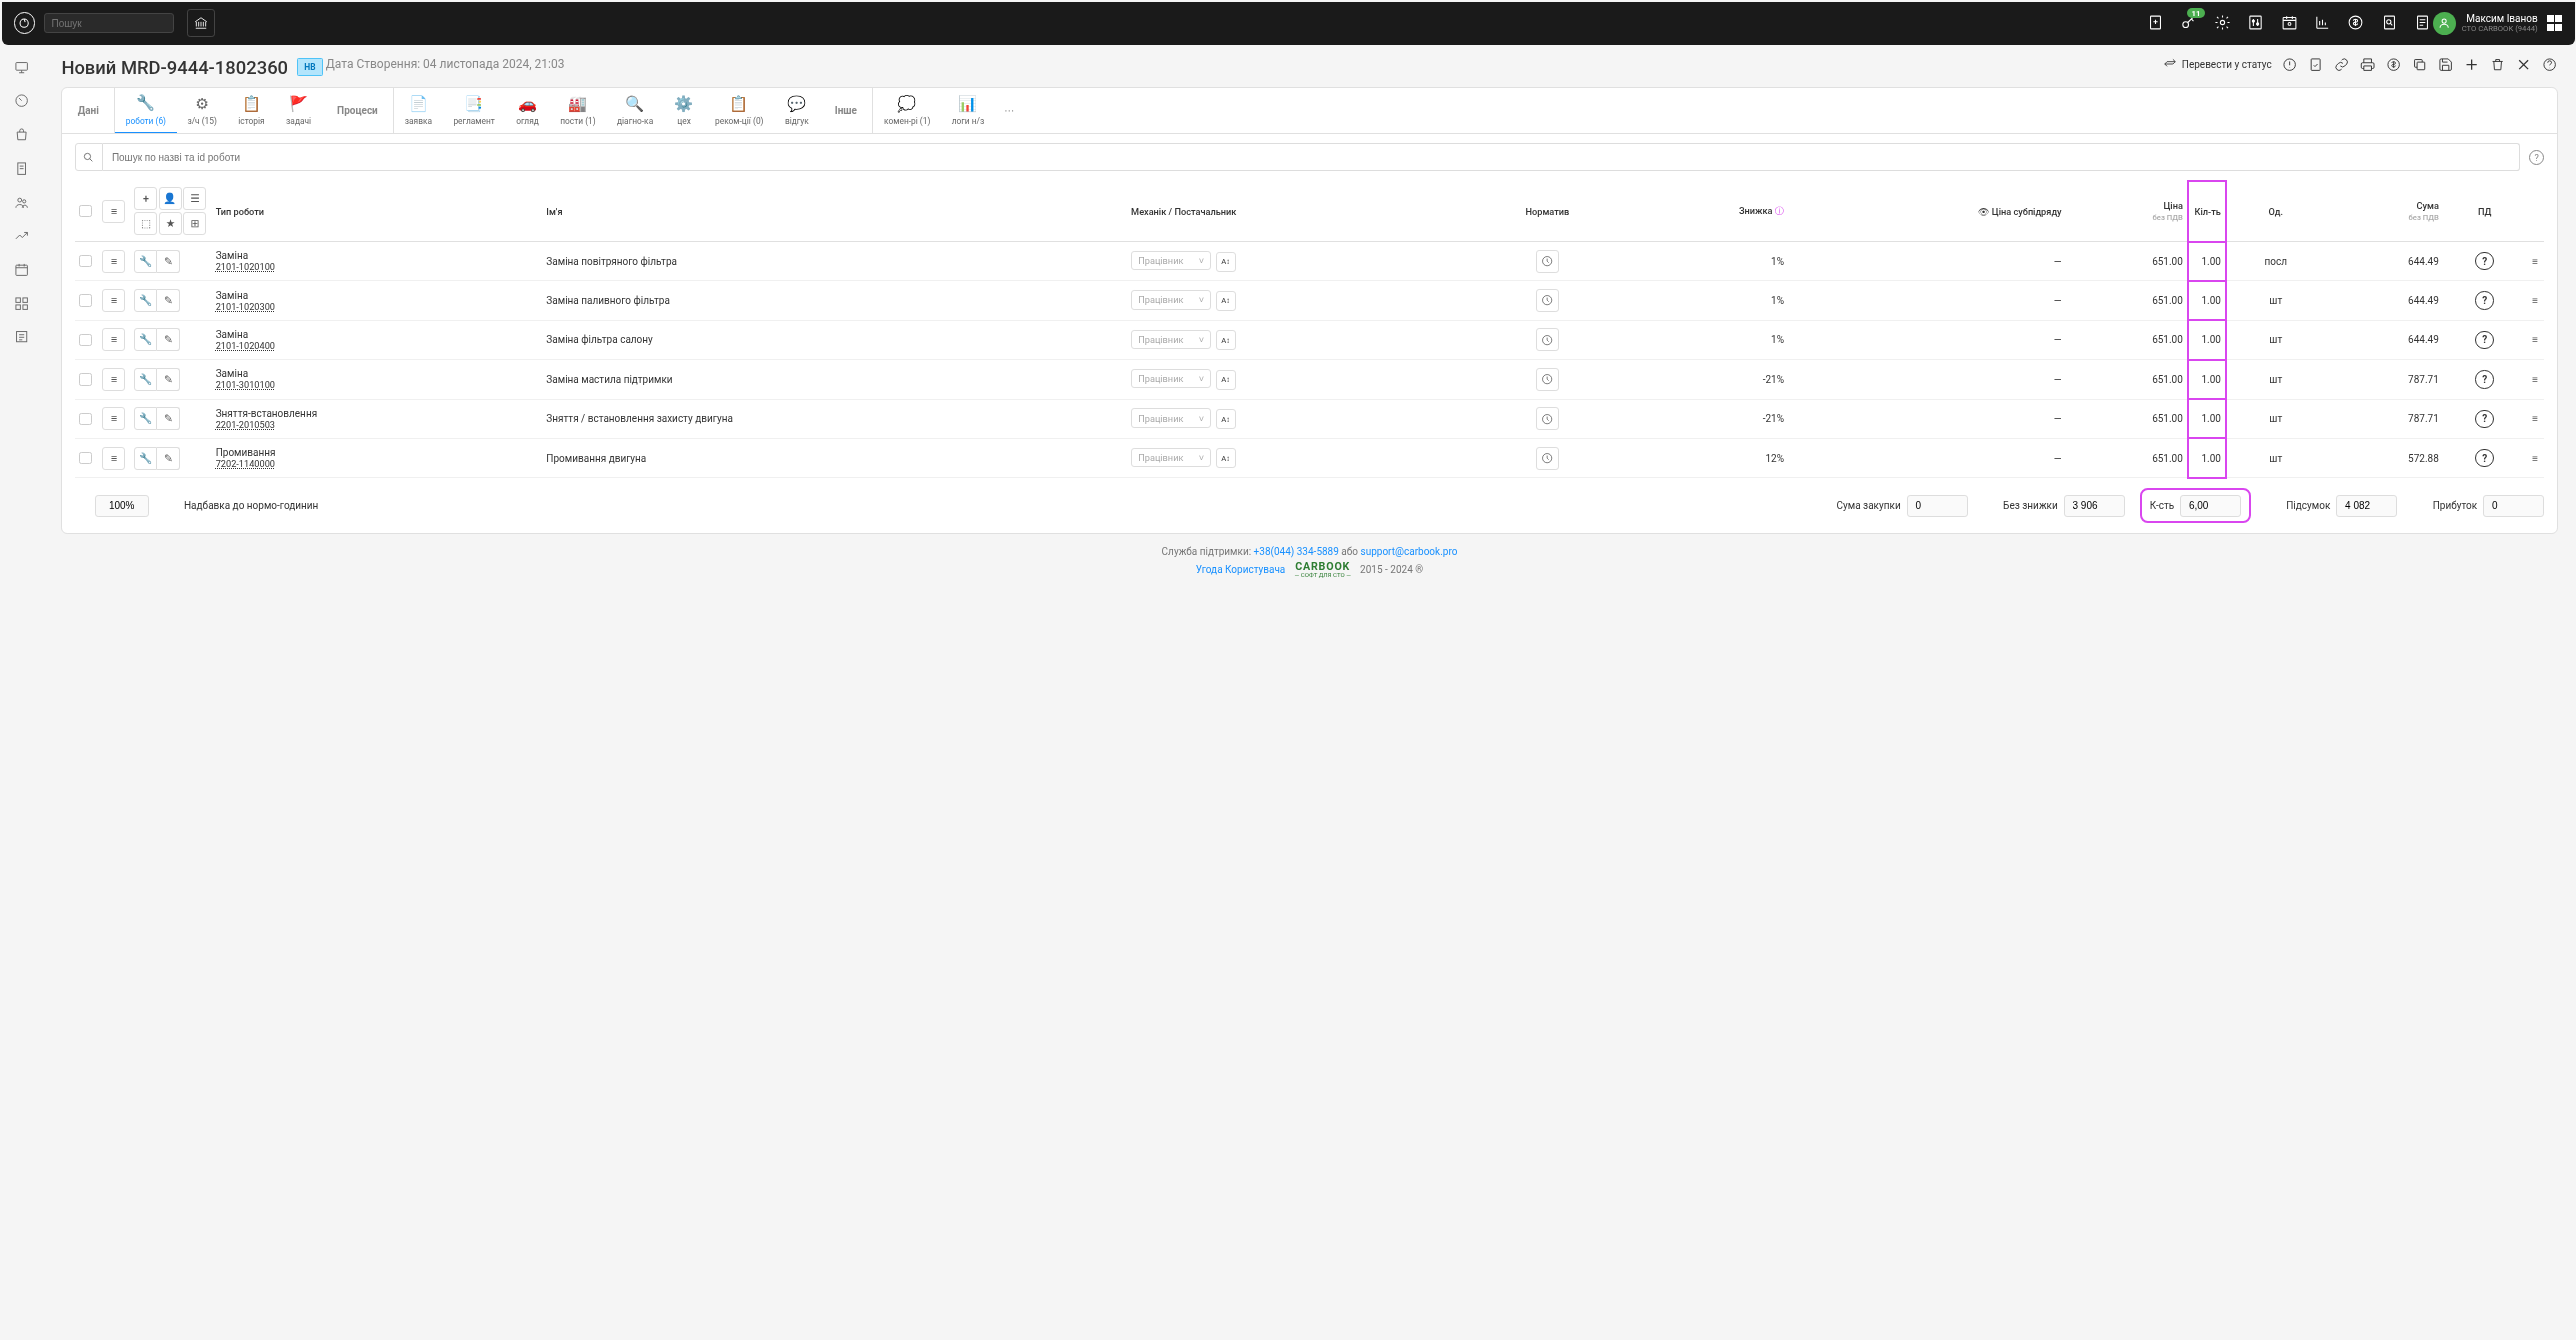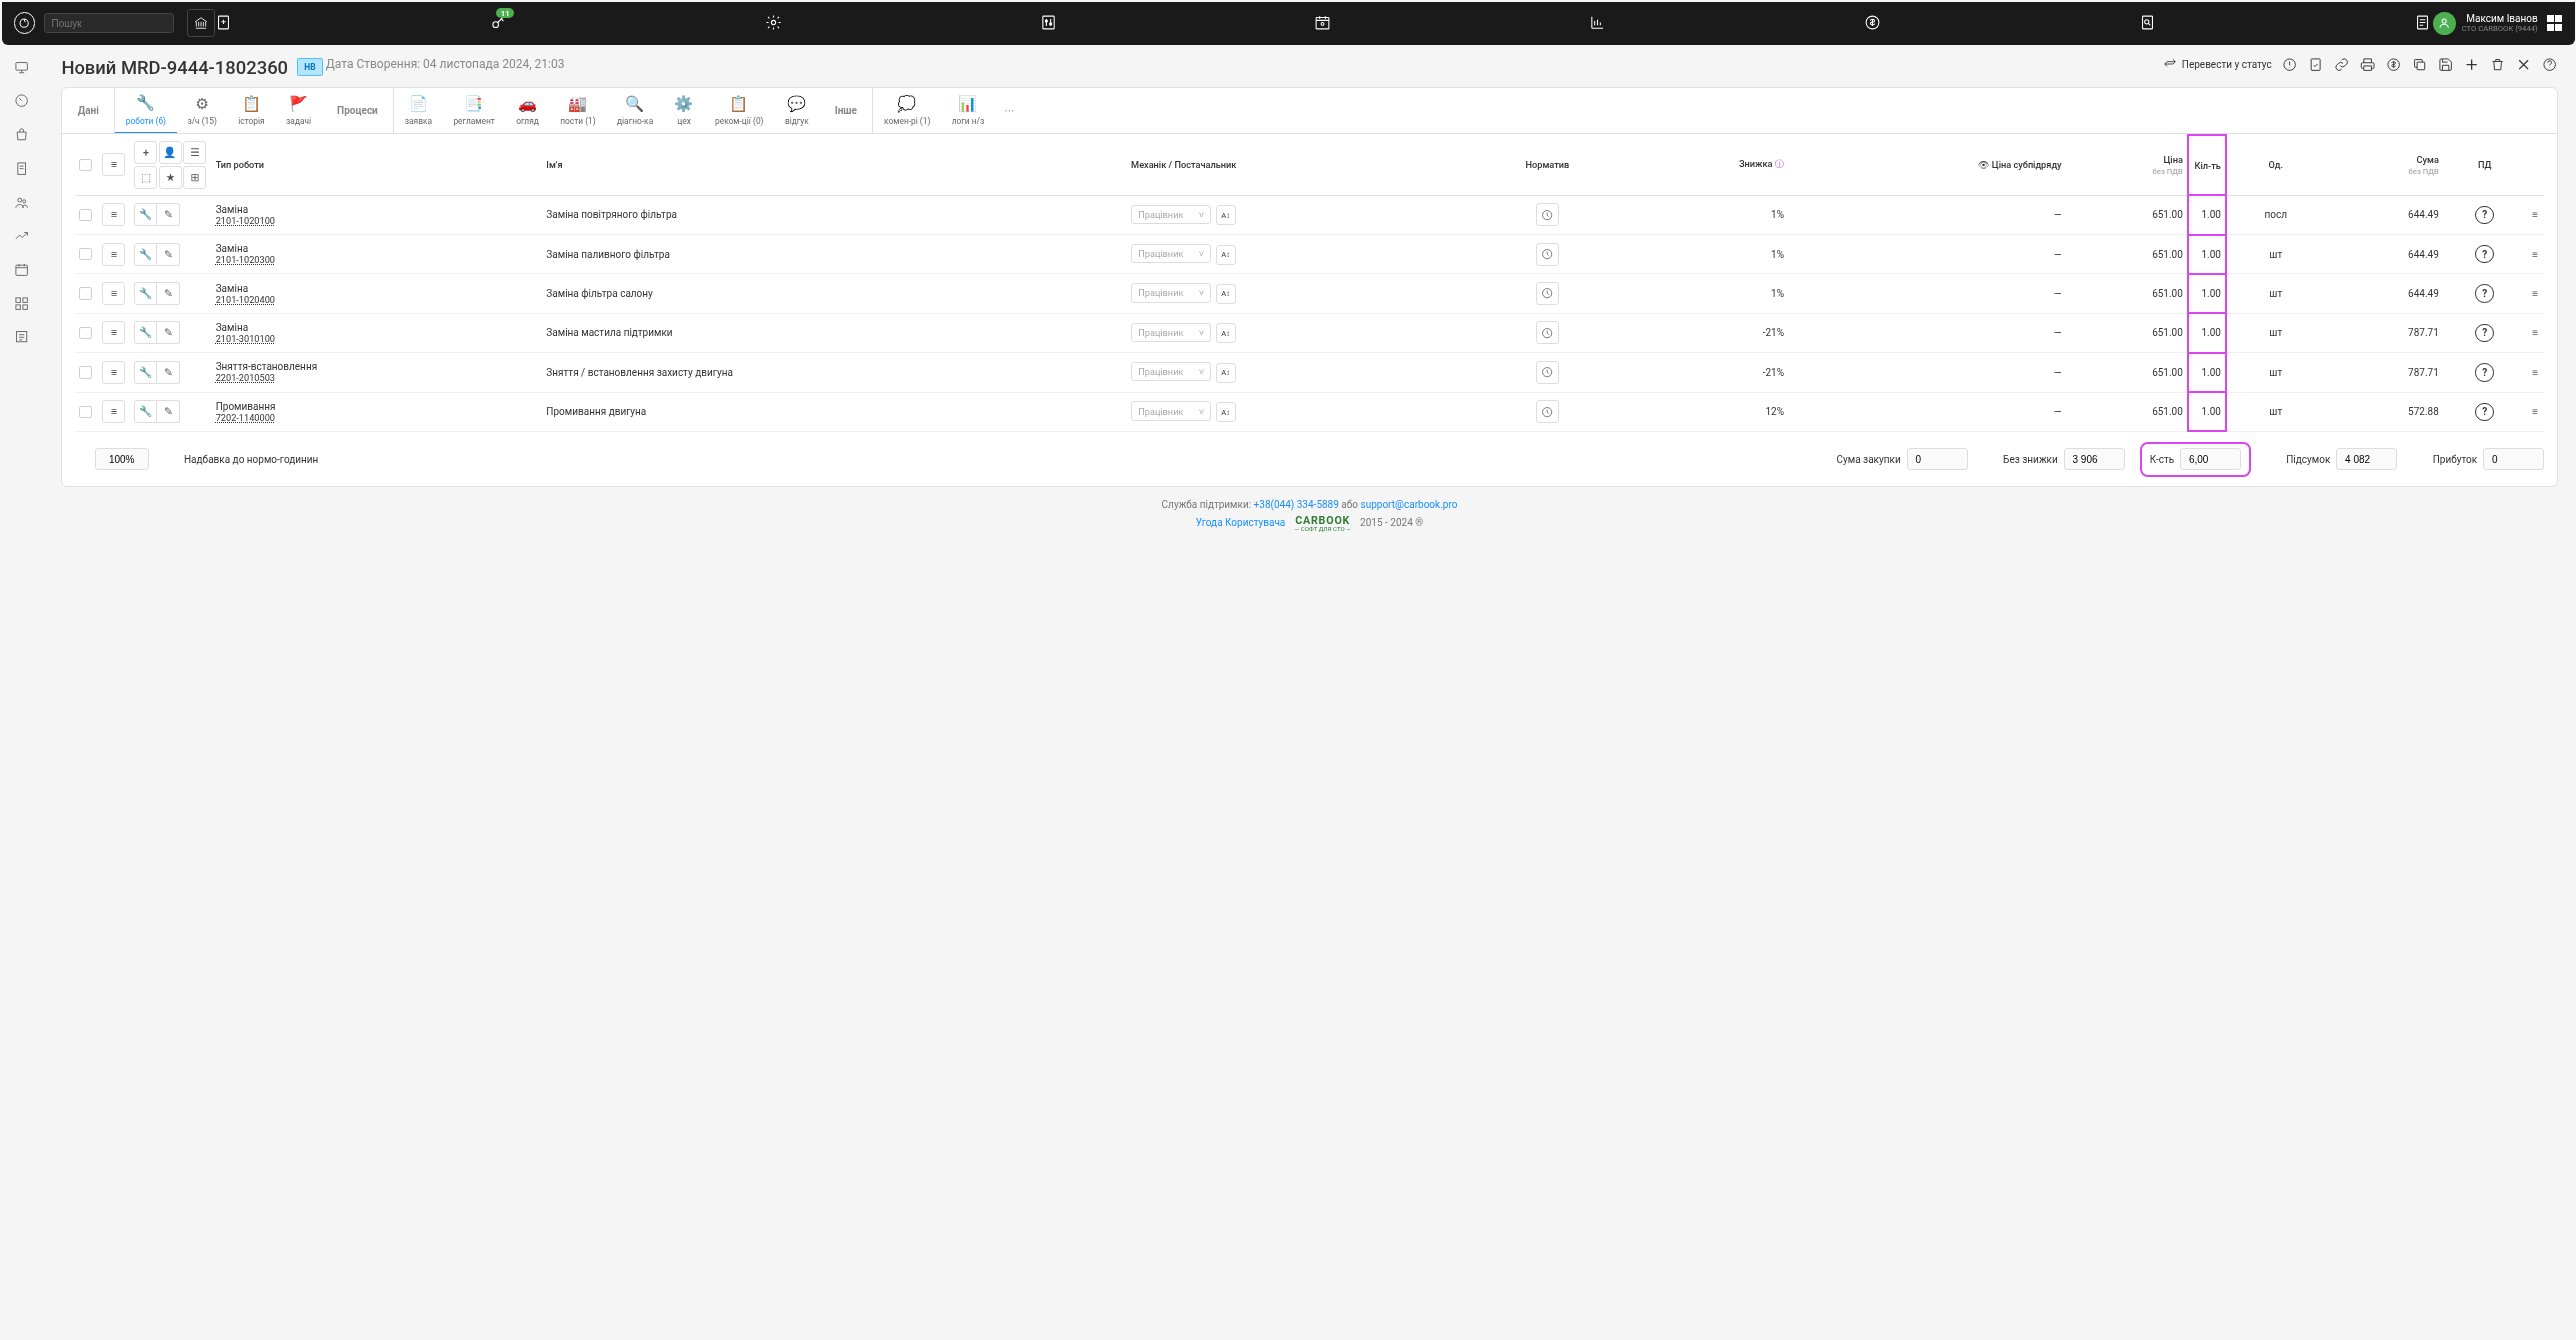--- a/index.html
+++ b/index.html
@@ -5,21 +5,21 @@
     * { box-sizing: border-box; margin: 0; padding: 0; }
     body { font-family: -apple-system, BlinkMacSystemFont, "Segoe UI", Roboto, sans-serif; background: #f5f5f5; font-size: 10px; color: #333; }
     
     
     .topbar { background: #1a1a1a; color: #fff; height: 43px; display: flex; align-items: center; padding: 0 12.3px; border-radius: 0 0 6.1px 6.1px; margin: 1.5px 1.5px 0 1.5px; }
     .topbar-left { display: flex; align-items: center; gap: 9.2px; }
     .logo-circle { width: 21.5px; height: 21.5px; border: 1.5px solid #fff; border-radius: 50%; display: flex; align-items: center; justify-content: center; }
     .search-box { display: flex; align-items: center; background: #2a2a2a; border: 0.8px solid #444; border-radius: 3.1px; padding: 3.1px 6.1px; width: 130px; }
     .search-box input { background: transparent; border: none; color: #aaa; outline: none; flex: 1; font-size: 10px; }
     .icon-btn-dark { width: 28px; height: 28px; display: flex; align-items: center; justify-content: center; border: 0.8px solid #444; border-radius: 3.1px; cursor: pointer; margin-left: 3.1px; }
-    .topbar-center { flex: 1; display: flex; justify-content: space-between; gap: 15px; font-weight: bold; }
+    .topbar-center { flex: 1; display: flex; justify-content: flex-end; gap: 15px; font-weight: bold; }
     .topbar-icon { width: 18.4px; height: 18.4px; color: #fff; cursor: pointer; position: relative; }
     .badge { position: absolute; top: -6.1px; right: -6.1px; background: #4caf50; color: #fff; border-radius: 7.7px; padding: 0.8px 4.6px; font-size: 7.7px; }
     .topbar-right { display: flex; align-items: center; gap: 9.2px; }
     .user-info { display: flex; align-items: center; gap: 6.1px; text-align: center; }
     .avatar { width: 23px; height: 23px; background: #4caf50; border-radius: 50%; display: flex; align-items: center; justify-content: center; color: #fff; font-weight: bold; }
     .user-text { display: flex; flex-direction: column; align-items: flex-end; }
     .user-name { font-size: 10px; }
     .user-sub { font-size: 7.7px; color: #888; }
     .apps-icon { display: grid; grid-template-columns: 1fr 1fr; gap: 1.5px; width: 15.3px; height: 15.3px; }
     .apps-icon div { background: #fff; }
@@ -409,20 +409,30 @@
             <span class="tab-icon">💭</span>
             <span>комен-рі (1)</span>
           </div>
         <div class="tab">
             <span class="tab-icon">📊</span>
             <span>логи н/з</span>
           </div>
         <div class="tab-more">⋯</div>
       </div>
 
+      <div class="search-row">
+        <div class="search-btn">
+          <svg width="10.7" height="10.7" viewBox="0 0 24 24" fill="none" stroke="#666" stroke-width="2">
+              <circle cx="10" cy="10" r="7"></circle>
+              <path d="M21 21l-6-6"></path>
+            </svg>
+        </div>
+        <input placeholder="Пошук по назві та id роботи" style="">
+        <div class="help-icon-sr">?</div>
+      </div>
 
       <div class="table-wrap">
         <table>
           <thead>
             <tr>
               <th class="center" style="width:23px">
                   <div class="checkbox"></div>
                 </th>
               <th style="width:29px"><div class="sq-btn">≡</div></th>
               <th style="width:61px">

